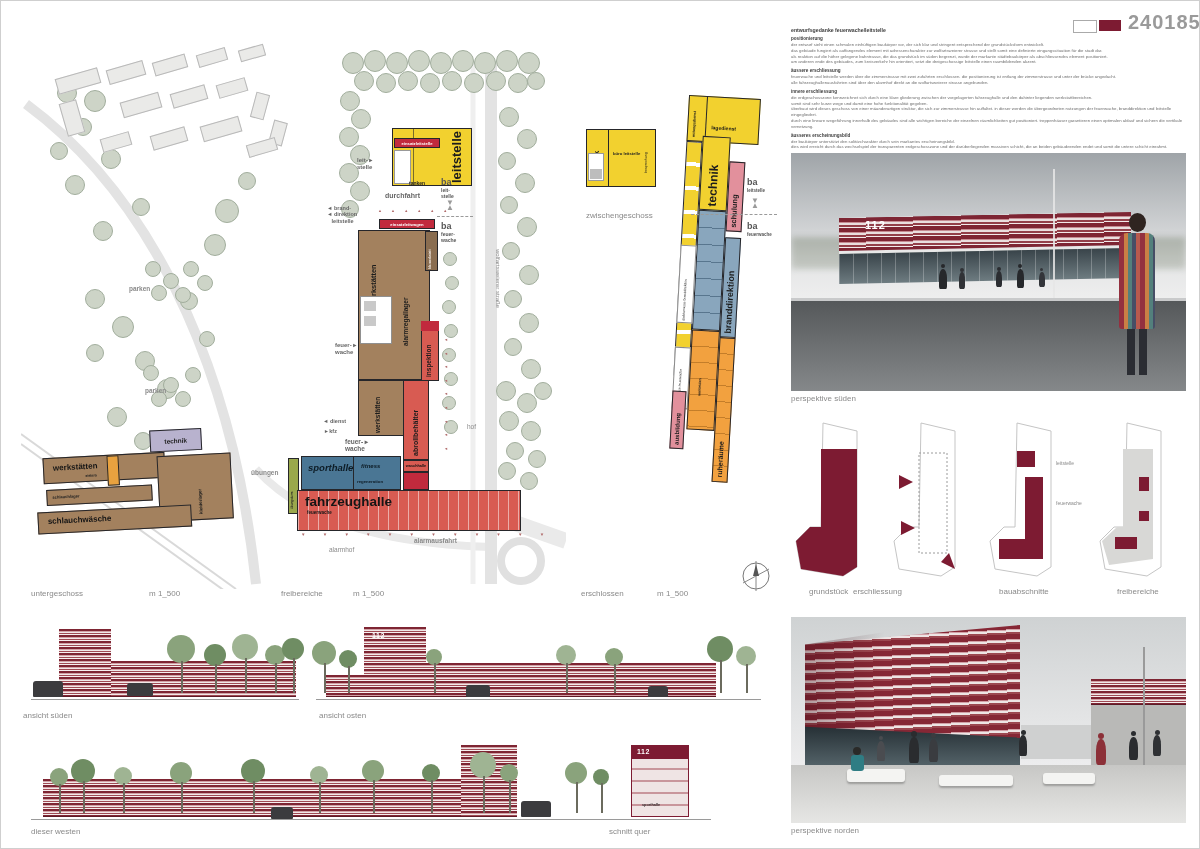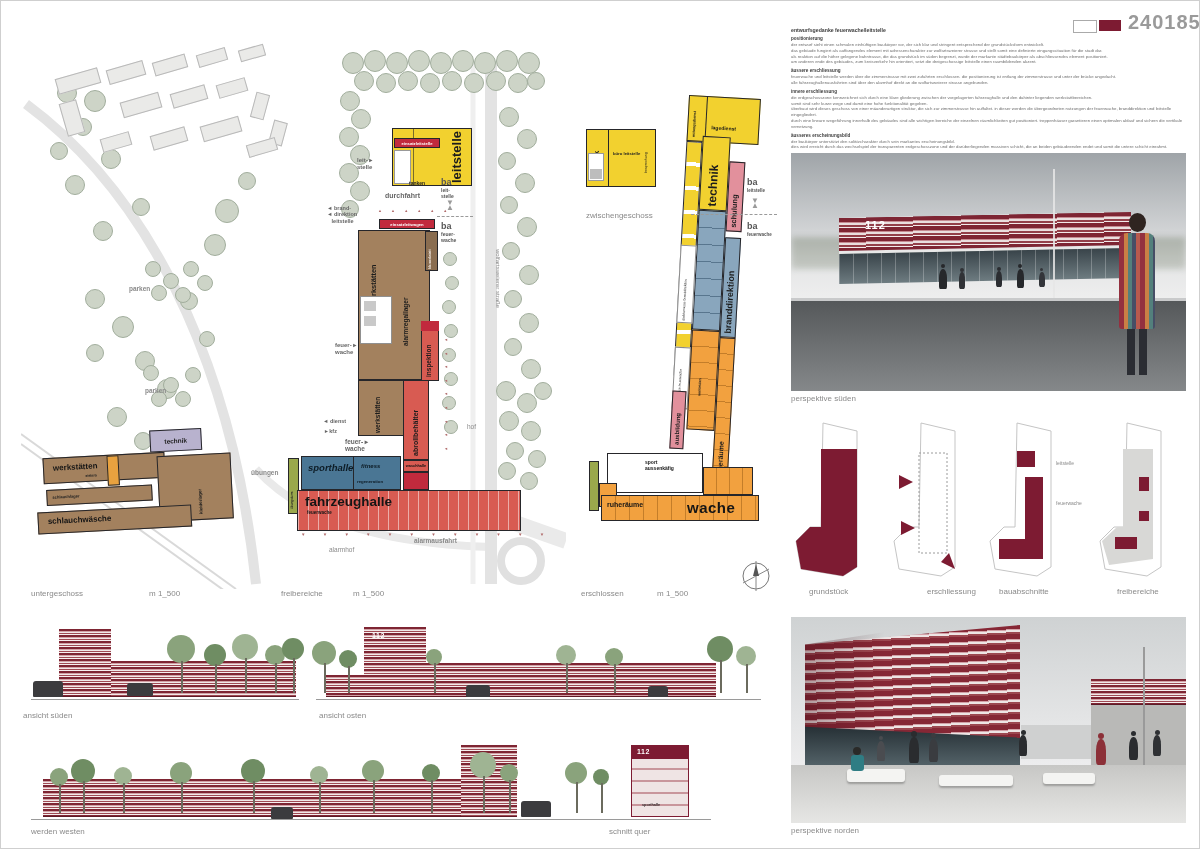--- a/index.html
+++ b/index.html
@@ -284,31 +284,20 @@
     <div class="bld" style="left:2px;top:252px;width:16px;height:62px;background:#fff;border-color:#8a8a8a"></div>
     <div class="rot" style="left:8px;top:312px;font-size:3.4px;font-weight:normal;color:#333">dachterrasse feuerwache</div>
     <div class="bld" style="left:18px;top:234px;width:28px;height:100px;background:#f2a13f;background-image:repeating-linear-gradient(180deg,transparent 0 15px,rgba(150,90,20,.5) 15px 16px)"></div>
     <div class="rot" style="left:28px;top:300px;font-size:3.6px">umkleiden</div>
     <div class="bld" style="left:2px;top:296px;width:14px;height:58px;background:#e2909c"></div>
     <div class="rot" style="left:6px;top:350px;font-size:6px">ausbildung</div>
     <div class="bld" style="left:46px;top:240px;width:16px;height:145px;background:#f2a13f;background-image:repeating-linear-gradient(180deg,transparent 0 15px,rgba(150,90,20,.5) 15px 16px)"></div>
     <div class="rot" style="left:50px;top:380px;font-size:7px">ruheräume</div>
   </div>
 
-  <div class="abs" style="left:584px;top:448px;width:178px;height:74px">
-    <div class="bld" style="left:22px;top:4px;width:96px;height:40px;background:#fff"></div>
-    <div class="abs" style="left:60px;top:10px;font-size:5px;font-weight:bold;color:#161616;white-space:pre-line">sport
-aussenkäfig</div>
-    <div class="bld" style="left:4px;top:12px;width:10px;height:50px;background:#9aa84c"></div>
-    <div class="bld" style="left:14px;top:34px;width:18px;height:24px;background:#f2a13f"></div>
-    <div class="bld" style="left:118px;top:18px;width:50px;height:28px;background:#f2a13f;background-image:repeating-linear-gradient(90deg,transparent 0 12px,rgba(150,90,20,.5) 12px 13px)"></div>
-    <div class="bld" style="left:16px;top:46px;width:158px;height:26px;background:#f2a13f;background-image:repeating-linear-gradient(90deg,transparent 0 13px,rgba(150,90,20,.5) 13px 14px)"></div>
-    <div class="abs" style="left:22px;top:52px;font-size:7px;font-weight:bold;color:#161616">ruheräume</div>
-    <div class="abs" style="left:102px;top:50px;font-size:15px;font-weight:bold;color:#161616;letter-spacing:.5px">wache</div>
-  </div>
 
   <div class="lbl" style="left:746px;top:176px;font-size:9px;color:#555">ba</div>
   <div class="lbl" style="left:746px;top:187px;font-size:4.5px;color:#555">leitstelle</div>
   <div class="lbl" style="left:750px;top:198px;font-size:8px;line-height:.62;color:#9a9a9a">▼
 ▲</div>
   <div class="abs" style="left:690px;top:213px;width:86px;height:0;border-top:1px dashed #9a9a9a"></div>
   <div class="lbl" style="left:746px;top:220px;font-size:9px;color:#555">ba</div>
   <div class="lbl" style="left:746px;top:231px;font-size:4.5px;color:#555">feuerwache</div>
 
   <span class="cap" style="left:30px;top:588px">untergeschoss</span>
@@ -398,21 +387,21 @@
   <svg class="abs diagram" style="left:1096px;top:418px" width="80" height="162" viewBox="0 0 80 162">
     <path d="M30,4 L64,12 L64,148 L50,157 L8,150 L3,122 L17,108 L28,108 Z" stroke="#c5c5c5" fill="none"></path>
     <path d="M26,30 L56,30 L56,140 L12,146 L5,122 L20,108 L26,108 Z" fill="#d8d8d6"></path>
     <rect x="42" y="58" width="10" height="14" fill="#7d1b32"></rect>
     <rect x="42" y="92" width="10" height="10" fill="#7d1b32"></rect>
     <rect x="18" y="118" width="22" height="12" fill="#7d1b32"></rect>
   </svg>
   <div class="lbl" style="left:1055px;top:460px;font-size:5px;font-weight:normal">leitstelle</div>
   <div class="lbl" style="left:1055px;top:500px;font-size:5px;font-weight:normal">feuerwache</div>
   <span class="cap" style="left:808px;top:586px">grundstück</span>
-  <span class="cap" style="left:926px;top:586px">erschliessung</span>
+  <span class="cap" style="left:852px;top:586px">erschliessung</span>
   <span class="cap" style="left:998px;top:586px">bauabschnitte</span>
   <span class="cap" style="left:1116px;top:586px">freibereiche</span>
 
   <div class="scene" id="scene-nord" style="left:790px;top:616px;width:395px;height:206px;background:#ededee">
     <div class="abs" style="left:0;top:0;width:395px;height:150px;background:linear-gradient(#cfd2d3,#ededee)"></div>
     <div class="abs" style="left:230px;top:108px;width:70px;height:34px;background:#cfd0d0"></div>
     <div class="abs nstripes" style="left:14px;top:8px;width:215px;height:140px;clip-path:polygon(0 14%,100% 0,100% 92%,0 78%)"></div>
     <div class="abs" style="left:14px;top:8px;width:80px;height:140px;background:linear-gradient(90deg,rgba(60,10,18,.35),transparent);clip-path:polygon(0 14%,100% 5%,100% 88%,0 78%)"></div>
     <div class="abs" style="left:14px;top:108px;width:215px;height:42px;background:linear-gradient(#242e33,#55646a);clip-path:polygon(0 4%,100% 30%,100% 100%,0 100%)"></div>
     <div class="abs estripes" style="left:300px;top:62px;width:95px;height:26px"></div>
@@ -501,21 +490,21 @@
       <div class="etree" style="left: 331px; top: 17px; width: 22px; height: 22px; background: rgb(138, 163, 124);"></div>
       <div class="trunk" style="left: 342px; top: 37px; height: 33px;"></div>
       <div class="etree" style="left: 391px; top: 21px; width: 18px; height: 18px; background: rgb(111, 141, 99);"></div>
       <div class="trunk" style="left: 400px; top: 37px; height: 33px;"></div>
       <div class="etree" style="left: 439px; top: 9px; width: 26px; height: 26px; background: rgb(159, 180, 147);"></div>
       <div class="trunk" style="left: 452px; top: 33px; height: 37px;"></div>
       <div class="etree" style="left: 469px; top: 21px; width: 18px; height: 18px; background: rgb(138, 163, 124);"></div>
       <div class="trunk" style="left: 478px; top: 37px; height: 33px;"></div>
       <div class="veh" style="left: 240px; top: 64px; width: 22px; height: 12px;"></div>
     </div>
-  <div class="cap" style="left:30px;top:826px">werden westen</div>
+  <div class="cap" style="left:30px;top:826px">dieser westen</div>
 
   <div class="abs" id="elev-schnitt" style="left:515px;top:742px;width:195px;height:76px;border-bottom:1px solid #9a9a9a">
     <div class="abs" style="left:115px;top:2px;width:58px;height:72px;border:1px solid #7d1b32;box-sizing:border-box;background:repeating-linear-gradient(180deg,#efe4e4 0 10px,#c9969c 10px 12px)"></div>
     <div class="abs" style="left:115px;top:2px;width:58px;height:14px;background:#7d1b32"></div>
     <div class="abs" style="left:121px;top:5px;font-size:7px;font-weight:bold;color:#fff;letter-spacing:.5px">112</div>
     <div class="abs" style="left:126px;top:60px;font-size:3.8px;font-weight:bold;color:#333">sporthalle</div>
   <div class="etree" style="left: 49px; top: 19px; width: 22px; height: 22px; background: rgb(138, 163, 124);"></div>
       <div class="trunk" style="left: 60px; top: 39px; height: 31px;"></div>
       <div class="etree" style="left: 77px; top: 26px; width: 16px; height: 16px; background: rgb(111, 141, 99);"></div>
       <div class="trunk" style="left: 85px; top: 40px; height: 30px;"></div>

